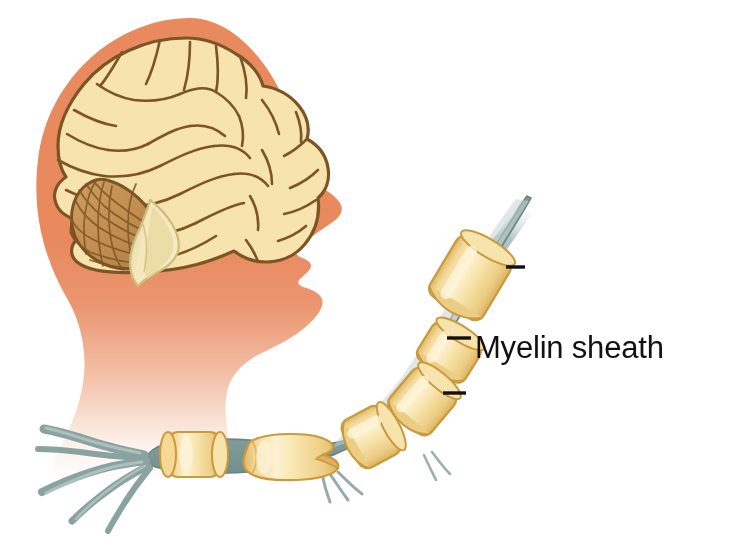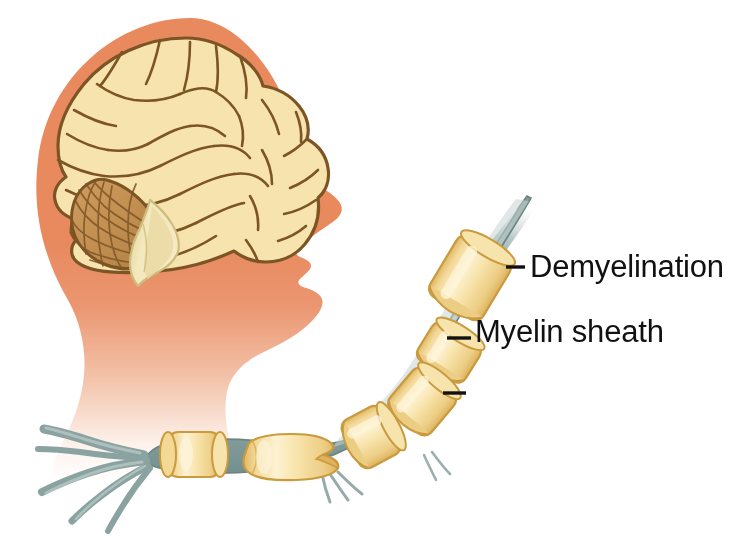--- a/index.html
+++ b/index.html
@@ -29,21 +29,21 @@
     position: absolute;
     font-family: "Liberation Sans", sans-serif;
     font-size: 31px;
     font-weight: 400;
     color: #111111;
     white-space: nowrap;
     letter-spacing: -0.2px;
     line-height: 1;
   }
   #lbl-demyelination { left: 530px; top: 251px; }
-  #lbl-myelin       { left: 475px; top: 316px; }
+  #lbl-myelin       { left: 475px; top: 332px; }
   #lbl-nerve        { left: 470px; top: 377px; }
 </style>
 </head>
 <body>
 
 <div id="stage">
 
   <svg id="art" viewBox="0 0 738 537" xmlns="http://www.w3.org/2000/svg">
     <defs>
       <linearGradient id="skinGrad" x1="0" y1="0" x2="0" y2="1">
@@ -334,18 +334,17 @@
 
     </g>
 
     <g stroke="#111111" stroke-width="3.4" stroke-linecap="butt">
       <line x1="506" y1="267" x2="525" y2="267"></line>
       <line x1="447" y1="338" x2="471" y2="338"></line>
       <line x1="443" y1="393" x2="466" y2="393"></line>
     </g>
   </svg>
 
-  <div class="label" id="lbl-demyelination">Demyelination</div>
 
   <div class="label" id="lbl-myelin">Myelin sheath</div>
 
 
 </div>
 
 </body></html>

